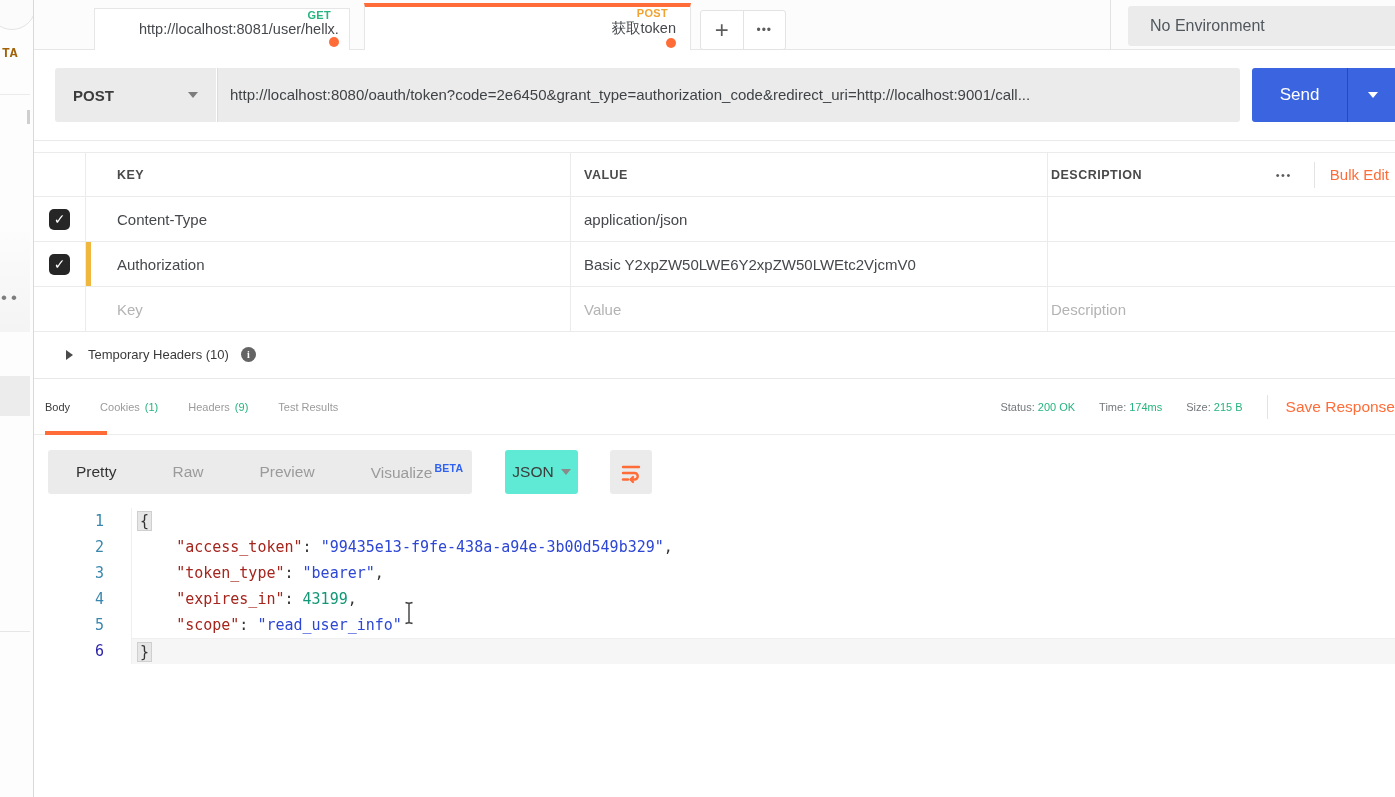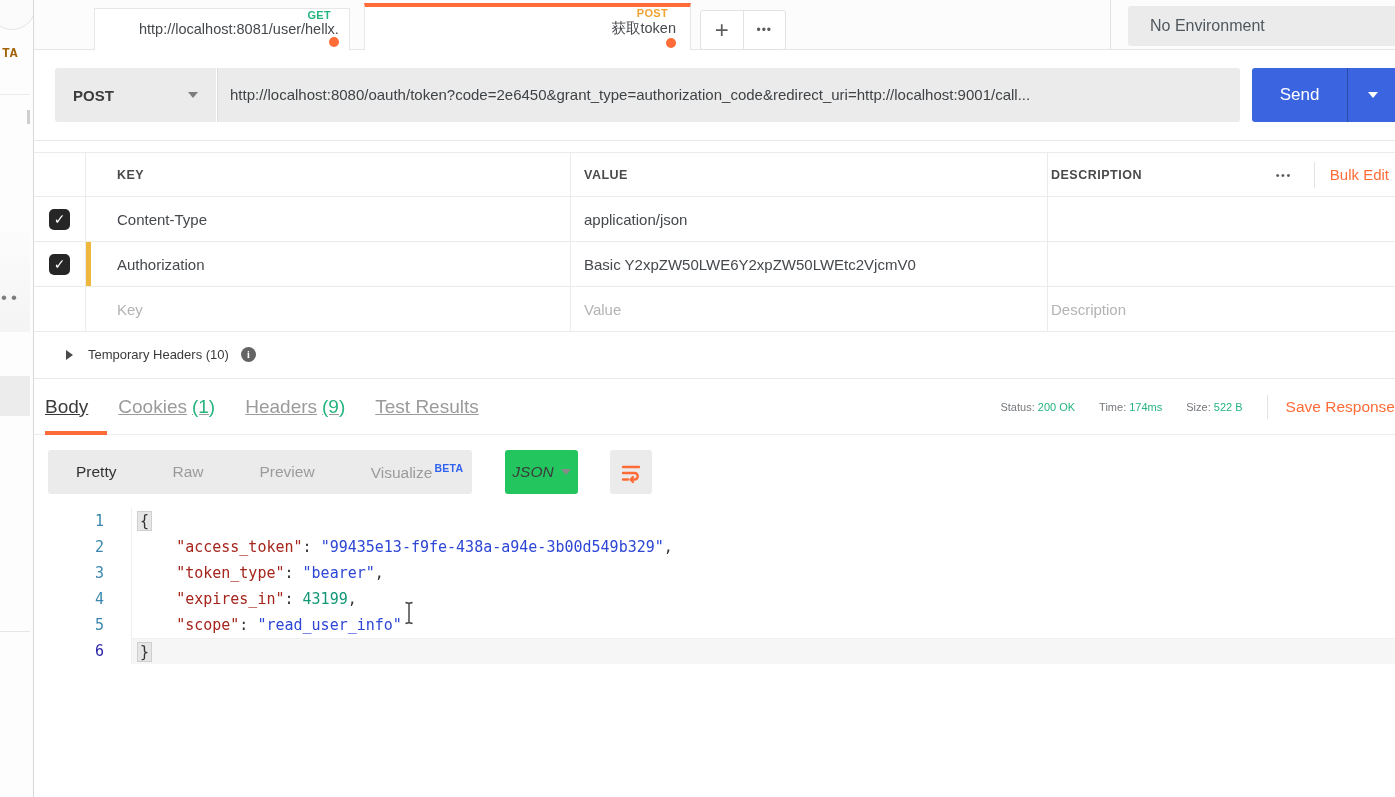--- a/index.html
+++ b/index.html
@@ -96,40 +96,40 @@
   .tri { width:0; height:0; border-top:5px solid transparent; border-bottom:5px solid transparent;
     border-left:7px solid #4a4a4a; margin-left:32px; cursor:pointer; }
   #temp-headers .th-label { font-size:13px; color:#3a3a3a; margin-left:15px; }
   .info-icon { width:15px; height:15px; border-radius:50%; background:#646464; color:#fff;
     font-size:10px; font-weight:bold; text-align:center; line-height:15px; margin-left:12px;
     font-family:"Liberation Serif",serif; cursor:pointer; }
 
   
   #resp-header { position:absolute; left:0; top:378px; width:1361px; height:57px; background:#fff;
     border-top:1px solid #e8e8e8; border-bottom:1px solid #ededed; display:flex; align-items:center; }
-  .resp-tab { font-size:19px; color:#9b9b9b; margin-left:30px; cursor:pointer; position:relative;
-    height:100%; display:flex; align-items:center;text-decoration:underline; }
+  .resp-tab { font-size:11px; color:#9b9b9b; margin-left:30px; cursor:pointer; position:relative;
+    height:100%; display:flex; align-items:center; }
   .resp-tab:first-child { margin-left:11px; color:#3a3a3a; }
   .resp-tab .cnt { color:#26b47f; margin-left:5px; }
   #body-underline { position:absolute; left:0px; bottom:-1px; width:62px; height:4px; background:#ff6c37; }
   .status-group { margin-left:auto; display:flex; align-items:center; height:100%; }
   .stat-pair { font-size:11px; color:#74787c; margin-right:24px; white-space:nowrap; }
   .stat-pair b { font-weight:normal; color:#26b47f; }
   .status-vdiv { width:1px; height:24px; background:#e3e3e3; margin-right:18px; }
   .save-resp { color:#ff6c37; font-size:15.5px; white-space:nowrap; cursor:pointer; }
 
   
   #view-bar { position:absolute; left:0; top:450px; width:1361px; height:46px; }
   #view-modes { position:absolute; left:14px; top:0; width:424px; height:44px; background:#ebebeb;
     border-radius:3px; display:flex; align-items:center; }
   .vmode { font-size:15.5px; color:#9b9b9b; padding:0 28px; cursor:pointer; position:relative; }
   .vmode.active { color:#333; }
   .beta { color:#2f62f1; font-size:10.5px; font-weight:bold; vertical-align:super; margin-left:2px; letter-spacing:.3px; }
-  #fmt-select { position:absolute; left:471px; top:0; width:73px; height:44px; background:#22c55e;
-    border-radius:3px; display:flex; align-items:center; justify-content:center; gap:7px; cursor:pointer;font-style:italic; }
+  #fmt-select { position:absolute; left:471px; top:0; width:73px; height:44px; background:#5eead4;
+    border-radius:3px; display:flex; align-items:center; justify-content:center; gap:7px; cursor:pointer; }
   #fmt-select span { font-size:15.5px; color:#3c3c3c; }
   #wrap-btn { position:absolute; left:576px; top:0; width:42px; height:44px; background:#ebebeb;
     border-radius:3px; display:flex; align-items:center; justify-content:center; cursor:pointer; }
 
   
   #code { position:absolute; left:0; top:508px; width:1361px;
     font-family:"DejaVu Sans Mono","Liberation Mono",monospace; font-size:15px; }
   .code-line { display:flex; height:26px; line-height:26px; position:relative; }
   .gutter { width:98px; flex:none; text-align:right; padding-right:27px; color:#3a87ad;
     border-right:1px solid #efefef; }
@@ -274,21 +274,21 @@
     <div class="resp-tab">
       <span>Headers</span>
       <span class="cnt">(9)</span>
     </div>
     <div class="resp-tab">
       <span>Test Results</span>
     </div>
     <div class="status-group">
       <span class="stat-pair"><span>Status:</span> <b>200 OK</b></span>
       <span class="stat-pair"><span>Time:</span> <b>174ms</b></span>
-      <span class="stat-pair"><span>Size:</span> <b>522 B</b></span>
+      <span class="stat-pair"><span>Size:</span> <b>215 B</b></span>
       <span class="status-vdiv"></span>
       <span class="save-resp">Save Response</span>
     </div>
   </div>
 
   <div id="view-bar">
     <div id="view-modes">
       <span class="vmode active">Pretty</span>
       <span class="vmode">Raw</span>
       <span class="vmode">Preview</span>

